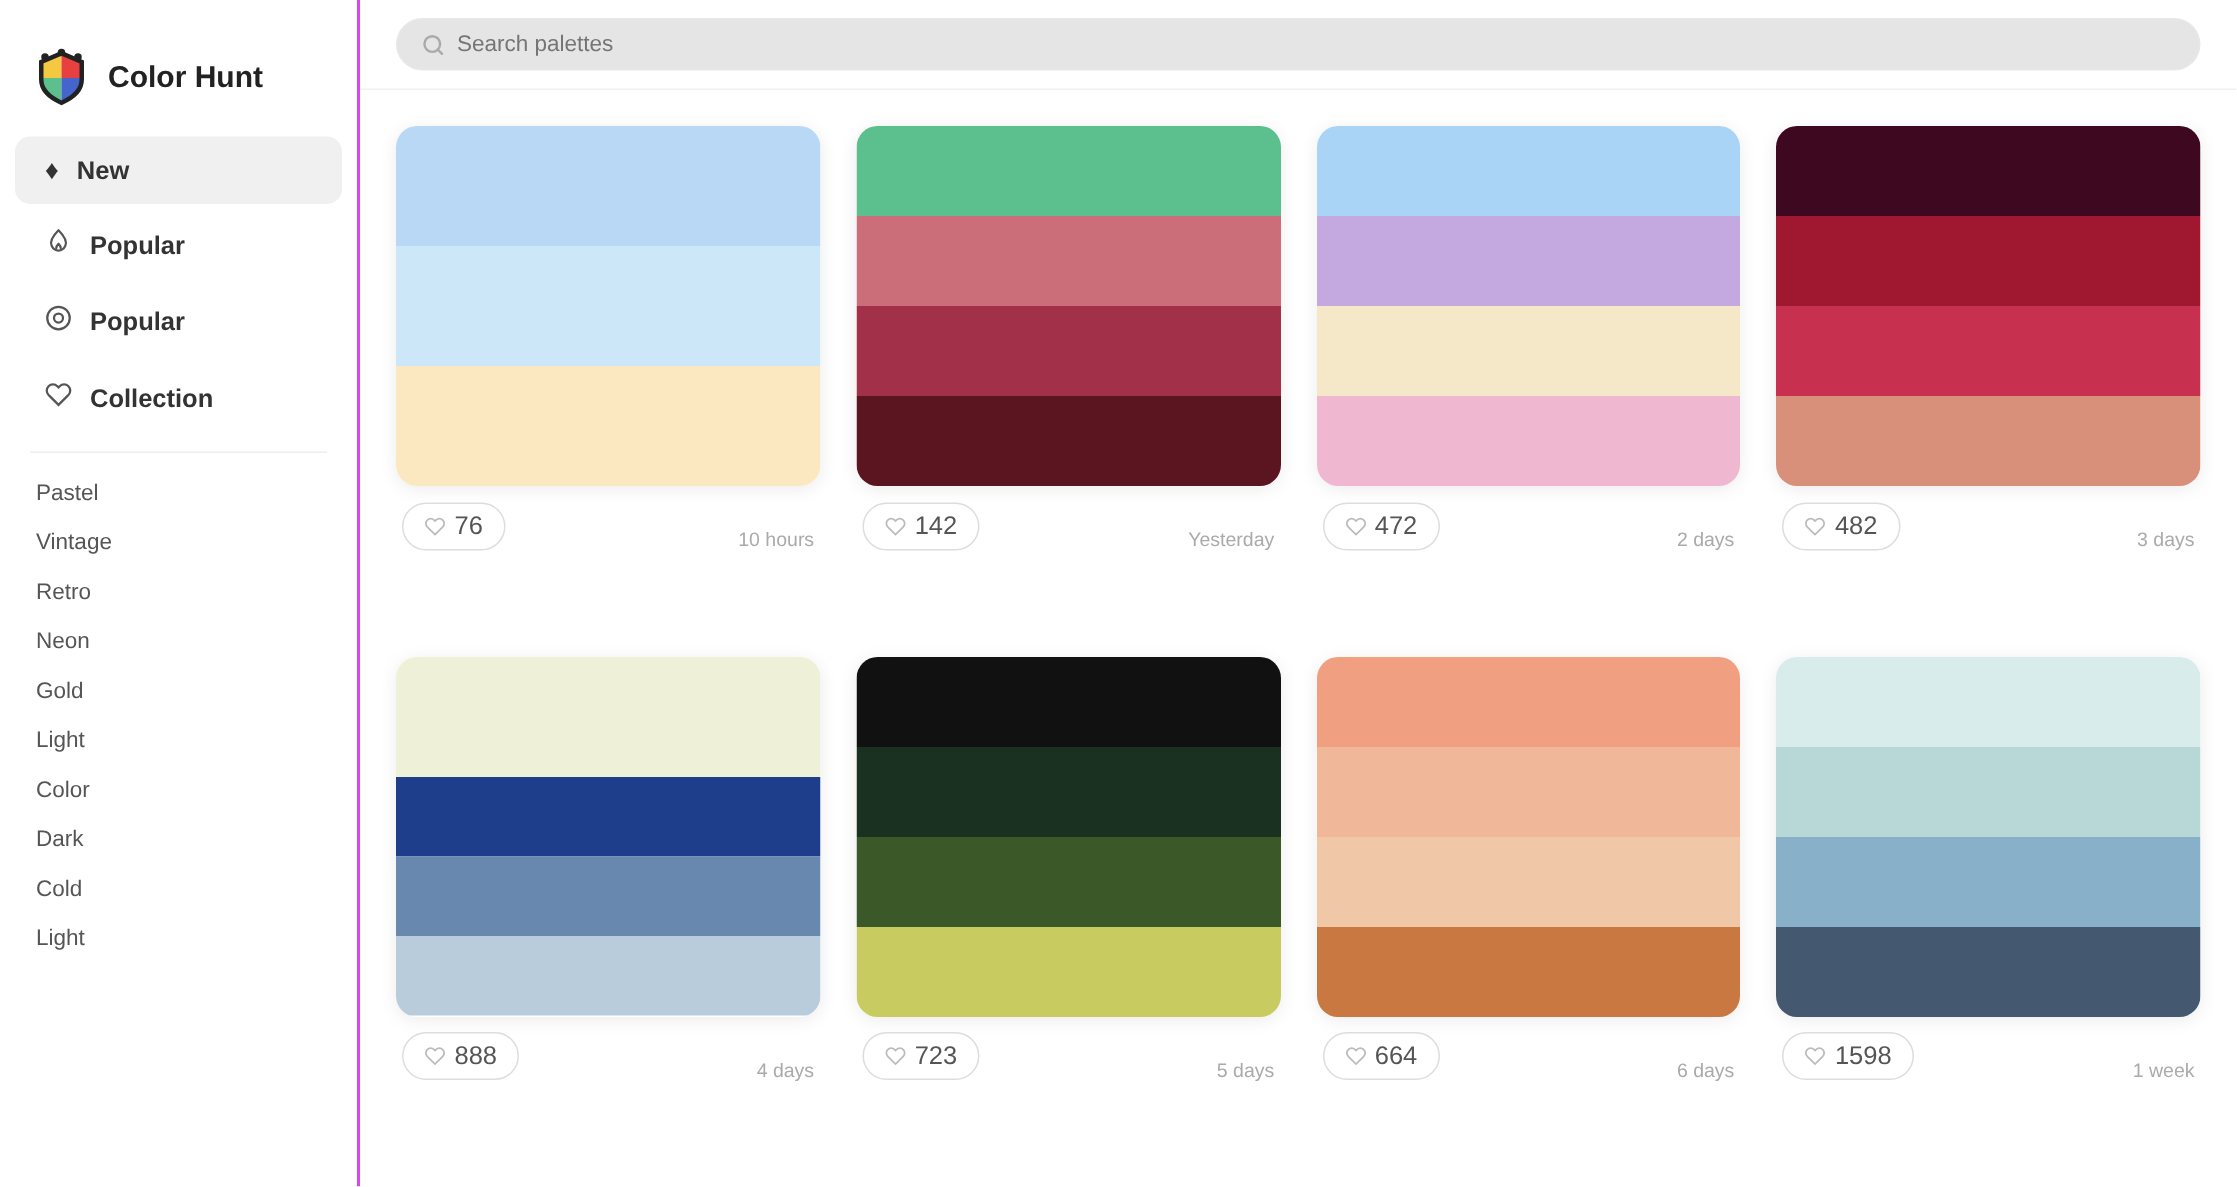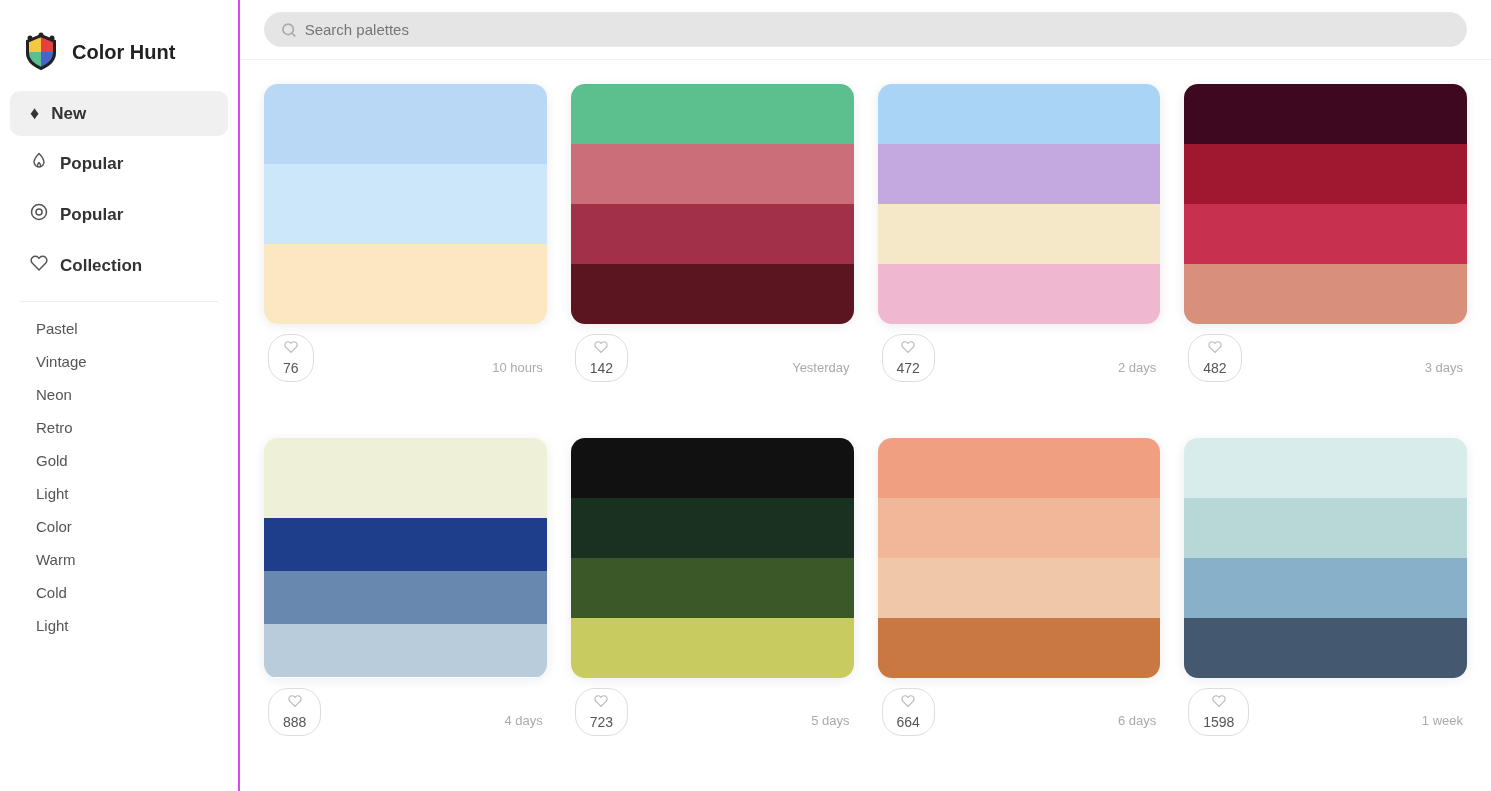--- a/index.html
+++ b/index.html
@@ -48,21 +48,20 @@
     .sidebar-divider {
       height: 1px;
       background: #eee;
       margin: 10px 20px;
     }
     .tag-item {
       padding: 8px 24px;
       font-size: 15px;
       color: #555;
       cursor: pointer;
-      margin-left: 12px;
     }
 
     
     #main {
       flex: 1;
       display: flex;
       flex-direction: column;
       overflow: hidden;
     }
     .top-bar {
@@ -121,24 +120,23 @@
       padding: 10px 4px 4px 4px;
     }
     .like-btn {
       display: flex;
       align-items: center;
       gap: 6px;
       background: none;
       border: 1.5px solid #ddd;
       border-radius: 20px;
       padding: 5px 14px;
-      font-size: 14px;
+      font-size: 17px;
       color: #555;
       cursor: pointer;
-      flex-direction: column;
     }
     .time-label {
       font-size: 13px;
       color: #aaa;
       margin-top: 18px;
     }
   </style>
 </head>
 <body>
 
@@ -195,26 +193,26 @@
         <path d="M20.84 4.61a5.5 5.5 0 0 0-7.78 0L12 5.67l-1.06-1.06a5.5 5.5 0 0 0-7.78 7.78l1.06 1.06L12 21.23l7.78-7.78 1.06-1.06a5.5 5.5 0 0 0 0-7.78z"></path>
       </svg>
     </span>
     <span>Collection</span>
   </div>
 
   <div class="sidebar-divider"></div>
 
   <div class="tag-item">Pastel</div>
   <div class="tag-item">Vintage</div>
+  <div class="tag-item">Retro</div>
   <div class="tag-item">Neon</div>
-  <div class="tag-item">Retro</div>
   <div class="tag-item">Gold</div>
   <div class="tag-item">Light</div>
   <div class="tag-item">Color</div>
-  <div class="tag-item">Warm</div>
+  <div class="tag-item">Dark</div>
   <div class="tag-item">Cold</div>
   <div class="tag-item">Light</div>
 </div>
 
 <div id="main">
   <div class="top-bar">
     <div class="search-wrap">
       <svg width="16" height="16" viewBox="0 0 24 24" fill="none" stroke="#aaa" stroke-width="2.5" stroke-linecap="round">
         <circle cx="11" cy="11" r="8"></circle>
           <line x1="21" y1="21" x2="16.65" y2="16.65"></line>

